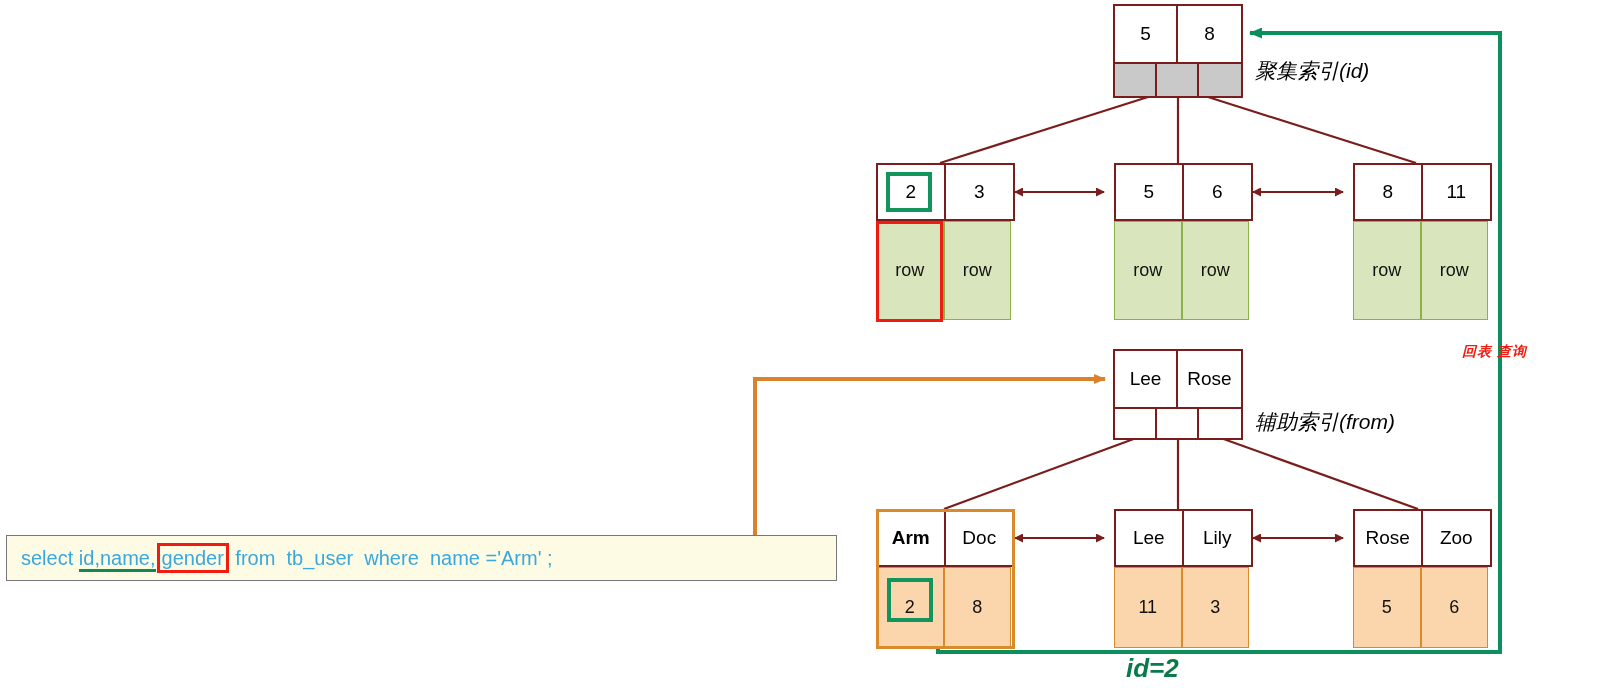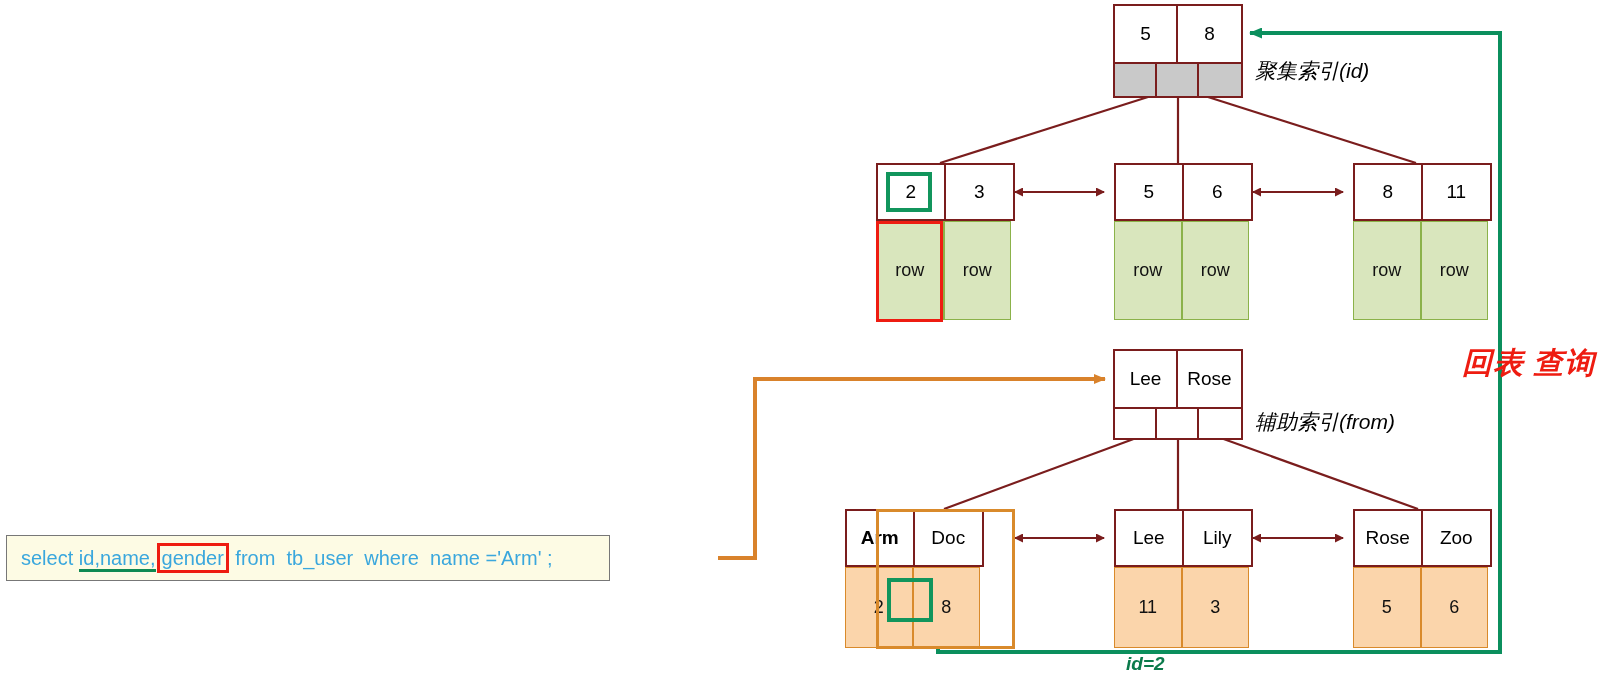--- a/index.html
+++ b/index.html
@@ -29,25 +29,25 @@
   .datarow.orange .dcell{background:#fbd5ab;border:1px solid #d98a2b;}
 
   
   .hl-green-box{position:absolute;border:4px solid #11955c;box-sizing:border-box;}
   .hl-red-box{position:absolute;border:3px solid #ee1c11;box-sizing:border-box;}
   .hl-orange-box{position:absolute;border:3px solid #d98a2b;box-sizing:border-box;}
 
   
   .lbl{position:absolute;white-space:nowrap;font-style:italic;}
   .lbl-cn{font-size:21px;color:#000;}
-  .lbl-red{font-size:30px;color:#ee1c11;font-weight:bold;letter-spacing:1px;}
-  .lbl-green{font-size:19px;color:#0b7a4b;font-weight:bold;}
-
-  
-  #sqlbox{position:absolute;left:6px;top:535px;width:604px;height:46px;
+  .lbl-red{font-size:14px;color:#ee1c11;font-weight:bold;letter-spacing:1px;}
+  .lbl-green{font-size:26px;color:#0b7a4b;font-weight:bold;}
+
+  
+  #sqlbox{position:absolute;left:6px;top:535px;width:831px;height:46px;
           background:#fdfbe4;border:1px solid #777;box-sizing:border-box;
           display:flex;align-items:center;padding-left:14px;}
   #sqlbox .sql{font-size:20px;color:#3aa7dd;white-space:pre;position:relative;}
   #sqlbox .sql .und{border-bottom:3px solid #0f8a52;}
   #sqlbox .sql .boxed{border:3px solid #ee1c11;padding:1px 2px;margin:0 1px;}
 
   svg.ovl{position:absolute;left:0;top:0;width:1613px;height:699px;pointer-events:none;}
 </style>
 </head>
 <body>
@@ -153,21 +153,21 @@
     </div>
     <div class="ptrrow white" style="height:31px;">
       <div class="pcell" style="width:42px;"></div>
       <div class="pcell" style="width:42px;"></div>
       <div class="pcell" style="width:42px;"></div>
     </div>
   </div>
 
   <div class="lbl lbl-cn" style="left:1255px;top:408px;">辅助索引(from)</div>
 
-  <div class="node" style="left:845px;top:509px;width:139px;">
+  <div class="node" style="left:876px;top:509px;width:139px;">
     <div class="keyrow" style="height:58px;">
       <div class="cell bold" style="width:67.5px;">Arm</div>
       <div class="cell" style="width:67.5px;">Doc</div>
     </div>
     <div class="datarow orange" style="height:81px;">
       <div class="dcell" style="width:67.5px;">2</div>
       <div class="dcell" style="width:67.5px;">8</div>
     </div>
   </div>
   <div class="hl-orange-box" style="left:876px;top:509px;width:139px;height:140px;"></div>

